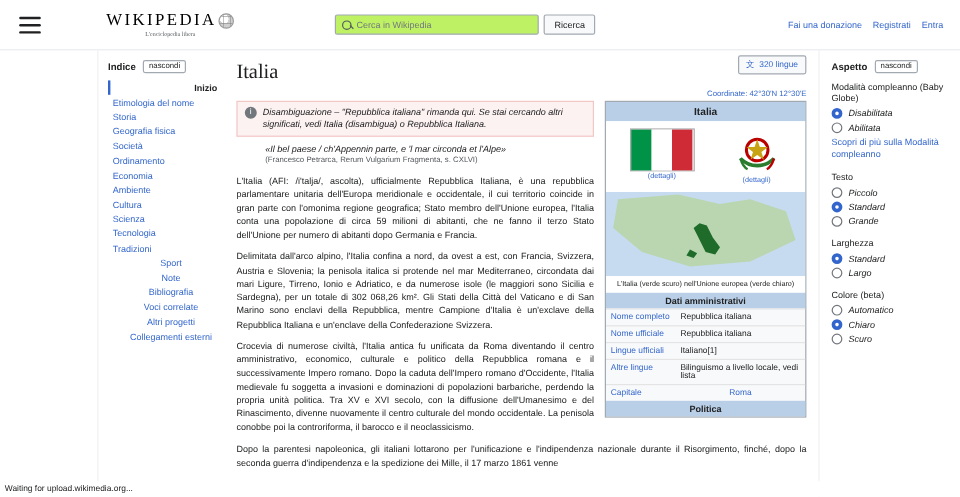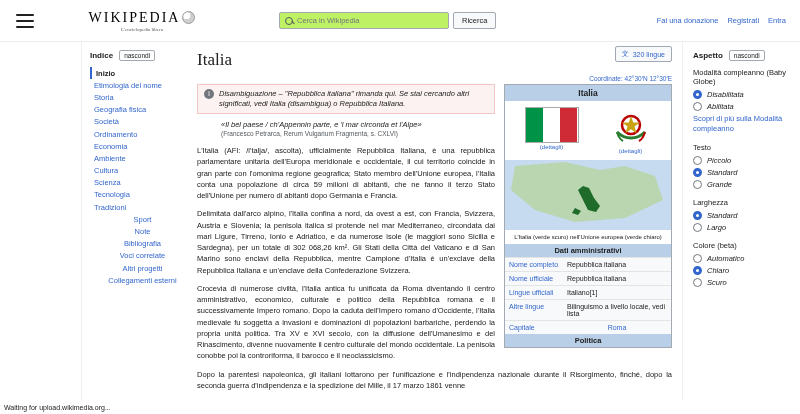--- a/index.html
+++ b/index.html
@@ -50,21 +50,21 @@
   
   .body { display:flex; height:372px; }
   .left-rail { width:82px; border-right:1px solid #f0f0f0; background:#fff; }
   .toc { width:105px; padding:8px 6px 0 8px; font-size:7.5px; }
   .toc-head { display:flex; align-items:center; gap:6px; margin-bottom:6px;}
   .toc-head b { font-size:8px; font-weight:bold; color:#202122;}
   .pill { border:1px solid #a2a9b1; border-radius:2px; font-size:6.5px; padding:1px 4px; color:#202122; background:#fff;}
   .toc ul { list-style:none; margin:0; padding:0; }
   .toc li { padding:1.6px 0 1.6px 4px; color:#3366cc; }
   .toc li.sub { padding-left:14px;text-align:center; }
-  .toc li.cur { color:#202122; font-weight:bold; border-left:2px solid #36c; padding-left:4px; }
+  .toc li.cur { color:#202122; font-weight:bold; border-left:2px solid #36c; padding-left:4px;text-align:right; }
 
   .content { flex:1; padding:6px 10px 0 10px; position:relative; min-width:0;}
   .right-rail { width:118px; border-left:1px solid #f0f0f0; padding:8px 8px 0 10px; font-size:7.5px;}
 
   h1.title { font-family:"Liberation Serif", serif; font-size:17px; font-weight:normal; margin:2px 0 5px 0; }
   .lang-btn { position:absolute; right:10px; top:4px; display:flex; align-items:center; gap:4px;
     border:1px solid #a2a9b1; border-radius:2px; padding:2px 6px; font-size:7px; color:#3366cc; background:#f8f9fa;}
   .tabs { display:flex; align-items:center; border-bottom:1px solid #a2a9b1; font-size:7.5px; padding-bottom:2px; }
   .tabs .t { margin-right:12px; color:#3366cc; padding-bottom:2px;}
   .tabs .t.active { color:#202122; border-bottom:2px solid #36c; }

